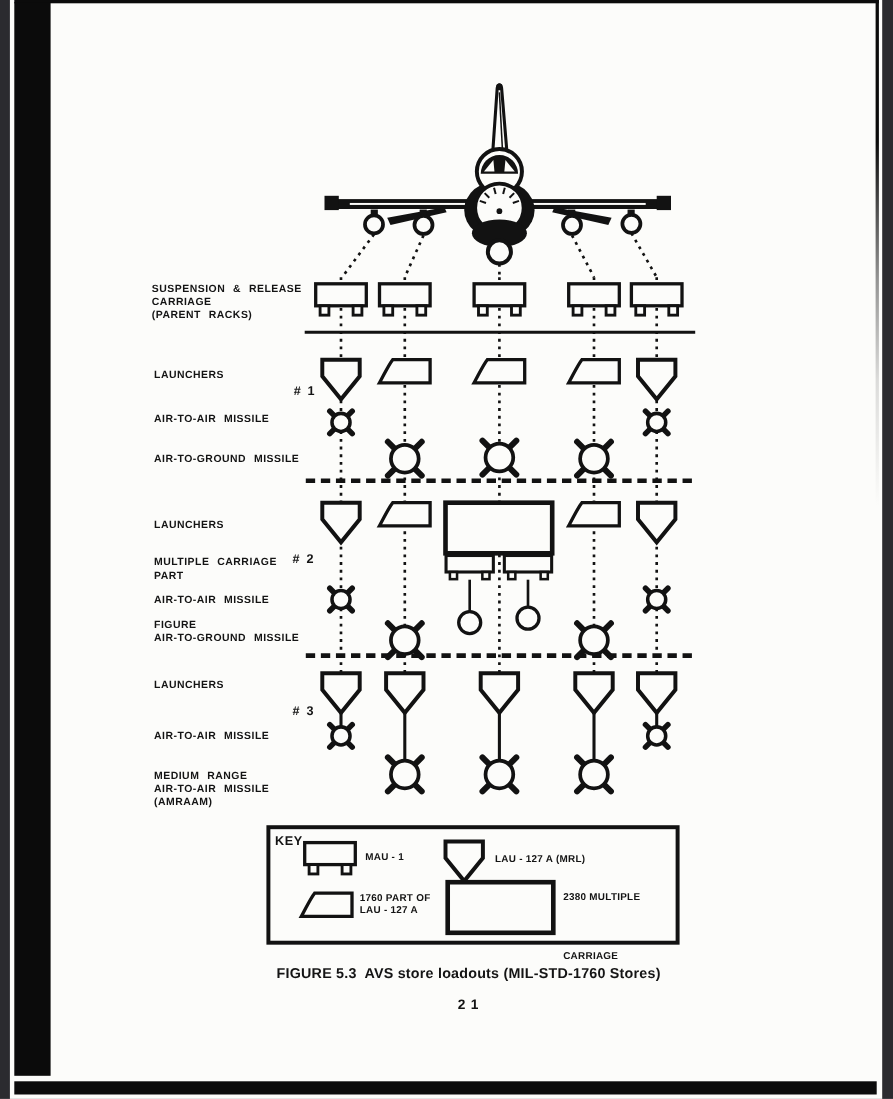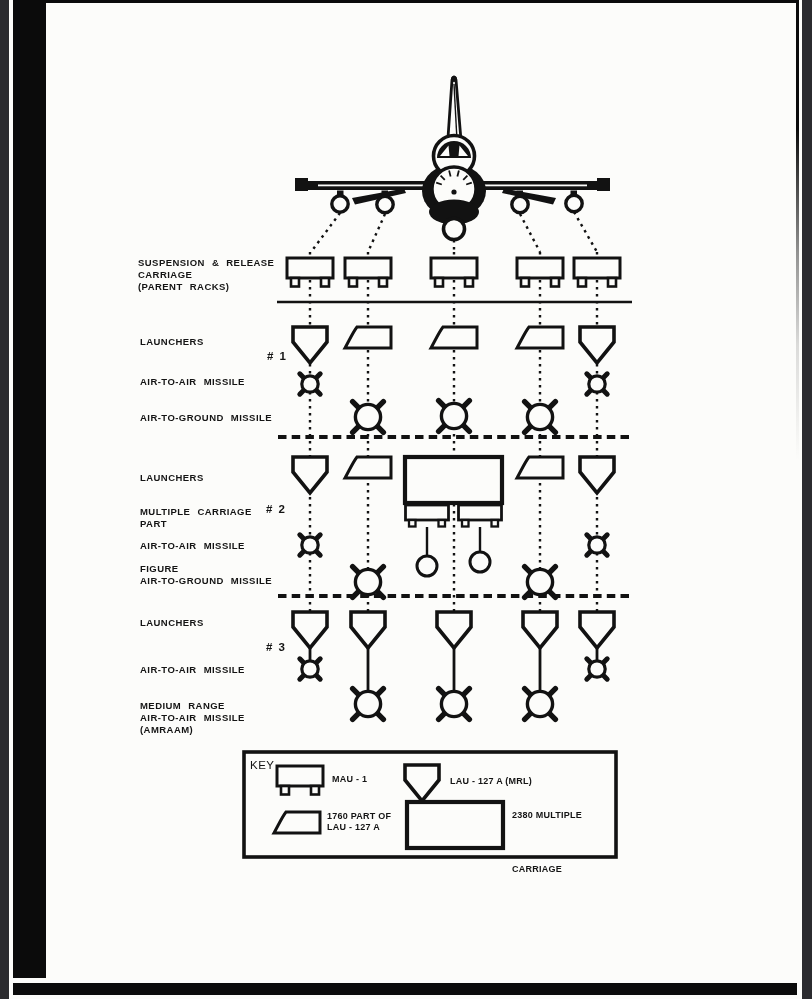--- a/index.html
+++ b/index.html
@@ -3,21 +3,21 @@
 <meta charset="utf-8">
 <style>
   html,body{margin:0;padding:0;background:#1a1a1d;}
   .page{position:relative;width:812px;height:999px;background:#fcfcfa;overflow:hidden;
         font-family:"Liberation Sans",sans-serif;}
   .diagram-svg{position:absolute;left:0;top:0;}
   .lbl{position:absolute;font-weight:700;font-size:9.5px;line-height:11.5px;
        letter-spacing:.45px;word-spacing:4px;color:#141414;white-space:nowrap;}
   .marker{position:absolute;font-weight:700;font-size:11.5px;letter-spacing:1.5px;
        color:#141414;white-space:nowrap;}
-  .keytitle{position:absolute;font-weight:400;font-size:11.5px;letter-spacing:.5px;color:#141414;}
+  .keytitle{position:absolute;font-weight:700;font-size:11.5px;letter-spacing:.5px;color:#141414;}
   .keylbl{position:absolute;font-weight:700;font-size:9px;line-height:11px;
        letter-spacing:.25px;color:#141414;white-space:nowrap;}
   .caption{position:absolute;left:236px;top:877px;width:380px;text-align:center;
        font-weight:700;font-size:13px;letter-spacing:.2px;color:#141414;white-space:pre;}
   .pageno{position:absolute;left:238px;top:906px;width:380px;text-align:center;
        font-weight:700;font-size:12.5px;letter-spacing:5px;color:#141414;}
   .artifact{position:absolute;}
   .edge-left{left:0;top:0;width:9px;height:999px;background:#2b2b2f;}
   .edge-right{left:802px;top:0;width:10px;height:999px;background:#2b2b2f;}
   .bar-left{left:13px;top:2px;width:33px;height:976px;background:#0b0b0b;}
@@ -218,20 +218,22 @@
   <div class="marker" style="left:266px;top:641px"># 3</div>
 
   <div class="keytitle" style="left:250px;top:759px">KEY</div>
   <div class="keylbl" style="left:332px;top:774px">MAU - 1</div>
   <div class="keylbl" style="left:450px;top:776px">LAU - 127 A (MRL)</div>
   <div class="keylbl" style="left:327px;top:811px">1760 PART OF</div>
   <div class="keylbl" style="left:327px;top:822px">LAU - 127 A</div>
   <div class="keylbl" style="left:512px;top:810px">2380 MULTIPLE</div>
   <div class="keylbl" style="left:512px;top:864px">CARRIAGE</div>
 
+  <div class="caption">FIGURE 5.3  AVS store loadouts (MIL-STD-1760 Stores)</div>
+  <div class="pageno">21</div>
 
   <div class="artifact line-top"></div>
   <div class="artifact bar-left"></div>
   <div class="artifact bar-bottom"></div>
   <div class="artifact line-right-fade"></div>
   <div class="artifact edge-left"></div>
   <div class="artifact edge-right"></div>
 </div>
 
 </body></html>

